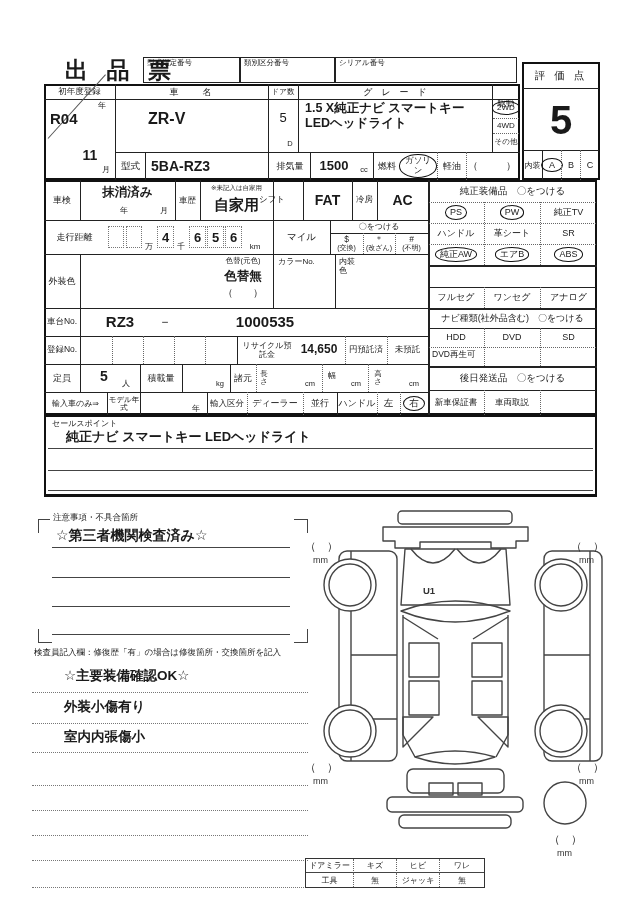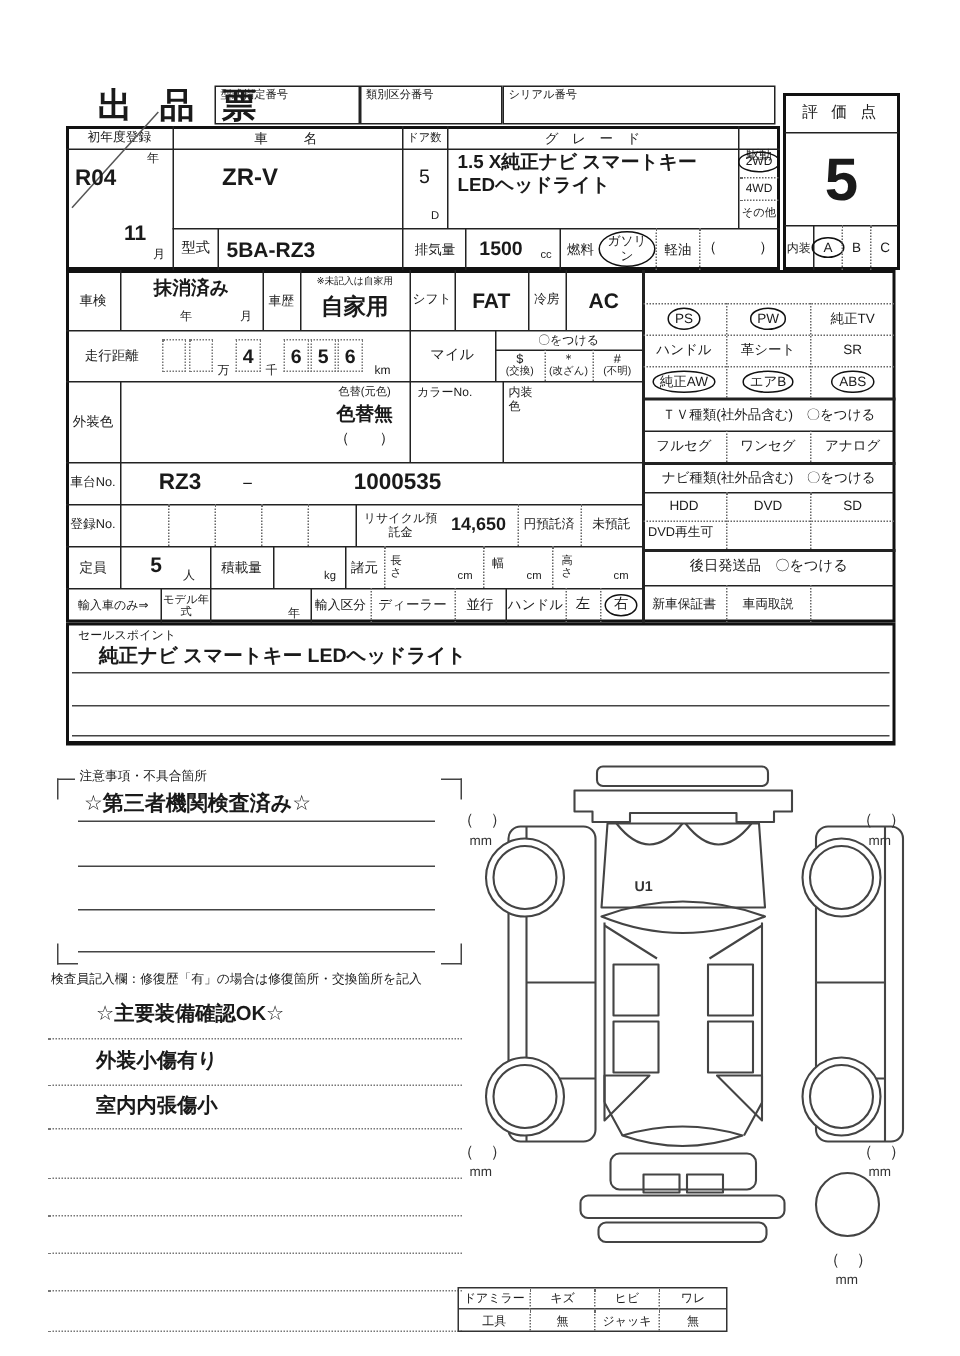--- a/index.html
+++ b/index.html
@@ -115,21 +115,21 @@
   <i class="vl" style="left:352px;top:180px;height:40px;"></i>
   <i class="vl" style="left:377px;top:180px;height:40px;"></i>
   <i class="hl" style="left:44px;top:220px;width:384px;"></i>
   <div class="cell" style="left:44px;top:180px;width:36px;height:40px;font-size:9px;">車検</div>
   <div class="cell b" style="left:80px;top:184px;width:95px;height:17px;font-size:12.5px;">抹消済み</div>
   <div class="cell" style="left:118px;top:205px;width:12px;height:11px;font-size:8px;">年</div>
   <div class="cell" style="left:158px;top:205px;width:12px;height:11px;font-size:8px;">月</div>
   <div class="cell" style="left:175px;top:180px;width:25px;height:40px;font-size:8.5px;line-height:10px;word-break:break-all;">車歴</div>
   <div class="cell" style="left:200px;top:183px;width:73px;height:9px;font-size:6.5px;">※未記入は自家用</div>
   <div class="cell b" style="left:200px;top:194px;width:73px;height:22px;font-size:15px;">自家用</div>
-  <div class="cell" style="left:273px;top:180px;width:30px;height:40px;font-size:8.5px;text-align:center;">シフト</div>
+  <div class="cell" style="left:257px;top:180px;width:30px;height:40px;font-size:8.5px;text-align:center;">シフト</div>
   <div class="cell b" style="left:303px;top:180px;width:49px;height:40px;font-size:14px;">FAT</div>
   <div class="cell" style="left:352px;top:180px;width:25px;height:40px;font-size:8.5px;">冷房</div>
   <div class="cell b" style="left:377px;top:180px;width:51px;height:40px;font-size:14px;">AC</div>
 
   <i class="hl" style="left:44px;top:254px;width:384px;"></i>
   <div class="cell" style="left:44px;top:220px;width:61px;height:34px;font-size:9px;">走行距離</div>
   <div class="dbox" style="left:108px;top:226px;width:16px;height:22px;"></div>
   <div class="dbox" style="left:126px;top:226px;width:16px;height:22px;"></div>
   <div class="cell" style="left:144px;top:242px;width:10px;height:10px;font-size:8px;">万</div>
   <div class="dbox" style="left:157px;top:226px;width:17px;height:22px;font-size:13px;font-weight:bold;">4</div>
@@ -224,20 +224,21 @@
   <div class="cell" style="left:190px;top:403px;width:12px;height:11px;font-size:8px;">年</div>
   <div class="cell" style="left:207px;top:392px;width:40px;height:23px;font-size:8.5px;font-family:Liberation Serif, serif;">輸入区分</div>
   <div class="cell" style="left:247px;top:392px;width:56px;height:23px;font-size:9px;">ディーラー</div>
   <div class="cell" style="left:303px;top:392px;width:34px;height:23px;font-size:9px;">並行</div>
   <div class="cell" style="left:337px;top:392px;width:40px;height:23px;font-size:9px;">ハンドル</div>
   <div class="cell" style="left:377px;top:392px;width:23px;height:23px;font-size:9.5px;">左</div>
   <div class="cell" style="left:400px;top:392px;width:28px;height:23px;font-size:9.5px;">
       <span class="circ">右</span>
     </div>
 
+  <div class="cell" style="left:428px;top:182px;width:169px;height:19px;font-size:9.5px;">純正装備品　〇をつける</div>
   <i class="hld" style="left:429px;top:202px;width:167px;"></i>
   <i class="hld" style="left:429px;top:223px;width:167px;"></i>
   <i class="hld" style="left:429px;top:244px;width:167px;"></i>
   <i class="vld" style="left:484px;top:202px;height:63px;"></i>
   <i class="vld" style="left:540px;top:202px;height:63px;"></i>
   <div class="cell" style="left:428px;top:202px;width:56px;height:21px;font-size:9px;">
       <span class="circ">PS</span>
     </div>
   <div class="cell" style="left:484px;top:202px;width:56px;height:21px;font-size:9px;">
       <span class="circ">PW</span>
@@ -258,21 +259,20 @@
       <span class="circ">純正AW</span>
     </div>
   <div class="cell" style="left:484px;top:244px;width:56px;height:21px;font-size:9px;">
       <span class="circ">エアB</span>
     </div>
   <div class="cell" style="left:540px;top:244px;width:57px;height:21px;font-size:9px;">
       <span class="circ">ABS</span>
     </div>
 
   <i class="hl" style="left:428px;top:265px;width:169px;height:1.5px;"></i>
-  <div class="cell" style="left:428px;top:266px;width:169px;height:20px;font-size:9px;">ＴＶ種類(社外品含む)　〇をつける</div>
   <i class="hl" style="left:429px;top:287px;width:167px;"></i>
   <i class="vld" style="left:484px;top:287px;height:21px;"></i>
   <i class="vld" style="left:540px;top:287px;height:21px;"></i>
   <div class="cell" style="left:428px;top:287px;width:56px;height:21px;font-size:9px;">フルセグ</div>
   <div class="cell" style="left:484px;top:287px;width:56px;height:21px;font-size:9px;">ワンセグ</div>
   <div class="cell" style="left:540px;top:287px;width:57px;height:21px;font-size:9px;">アナログ</div>
 
   <i class="hl" style="left:428px;top:308px;width:169px;height:1.5px;"></i>
   <div class="cell" style="left:428px;top:309px;width:169px;height:19px;font-size:9px;">ナビ種類(社外品含む)　〇をつける</div>
   <i class="hl" style="left:429px;top:328px;width:167px;"></i>

